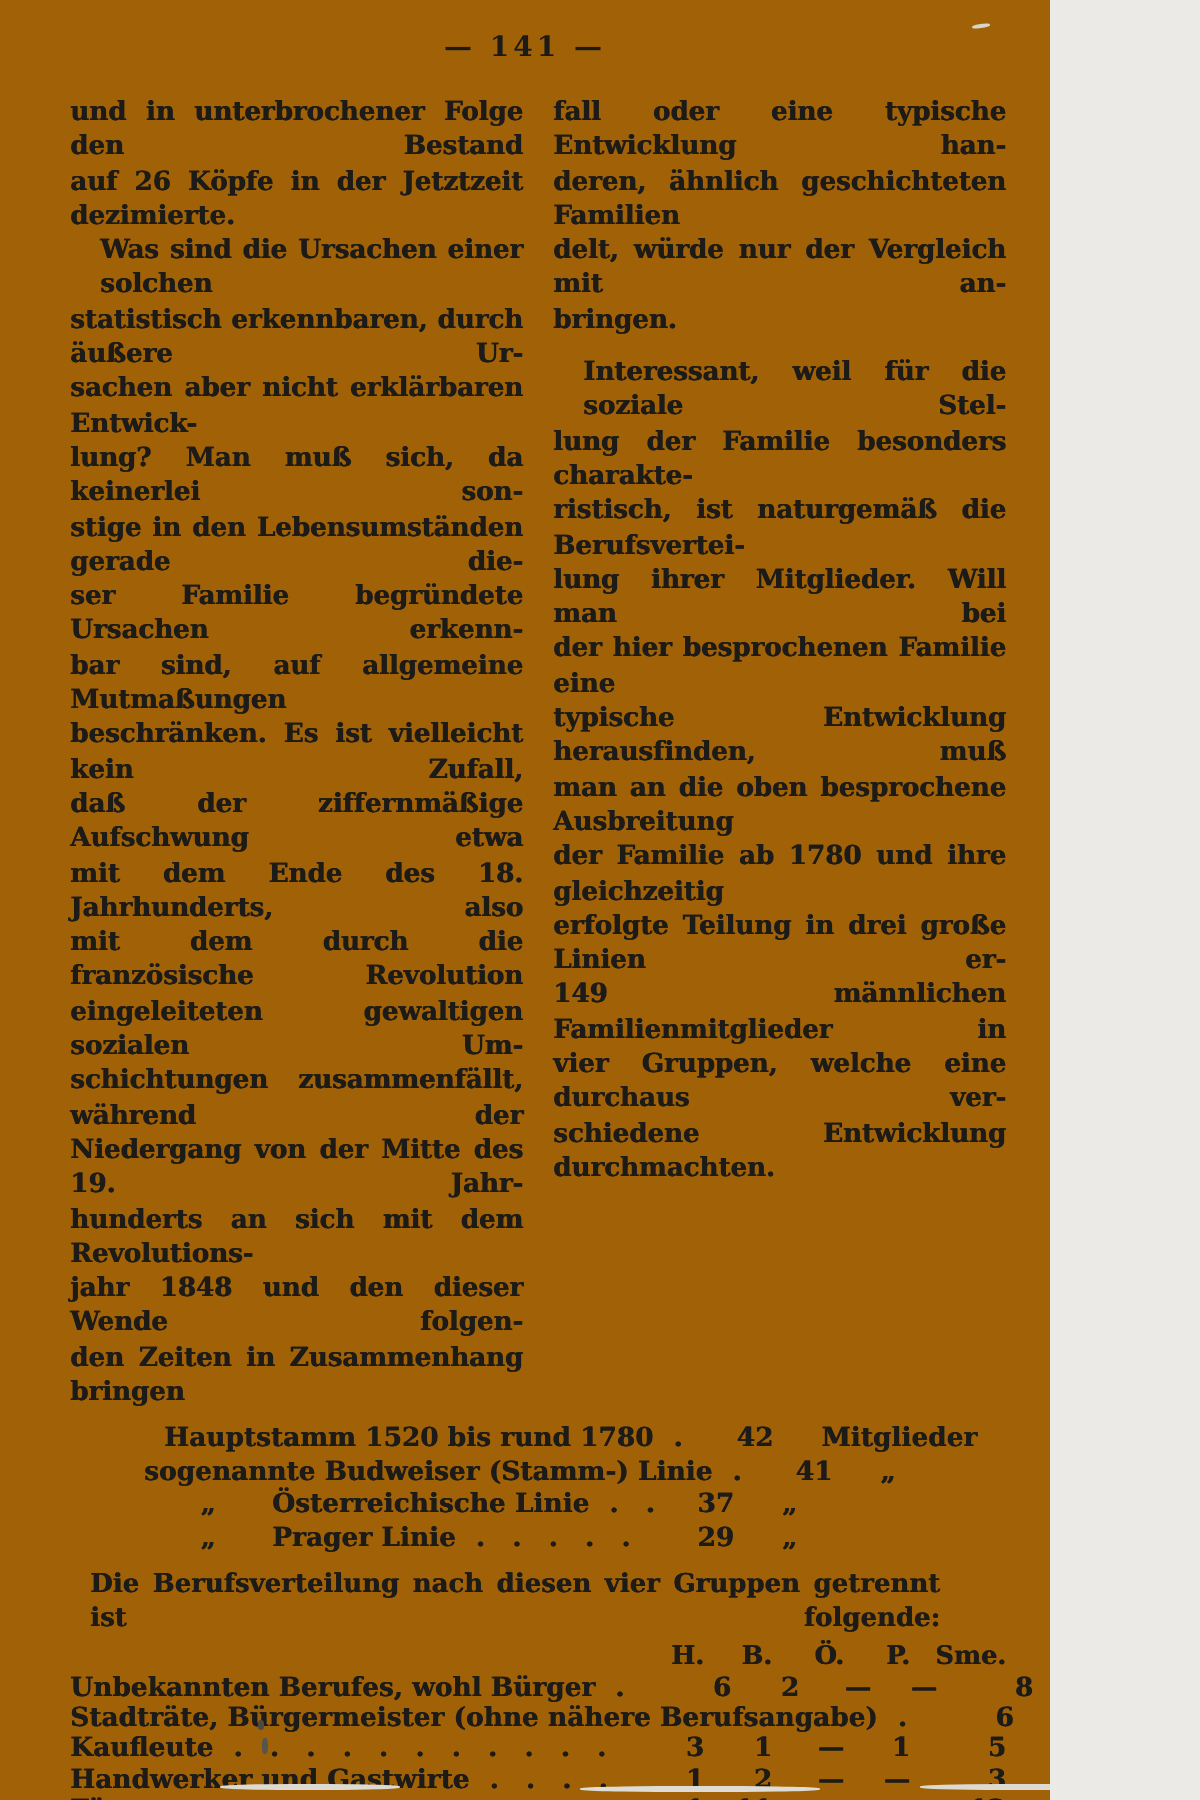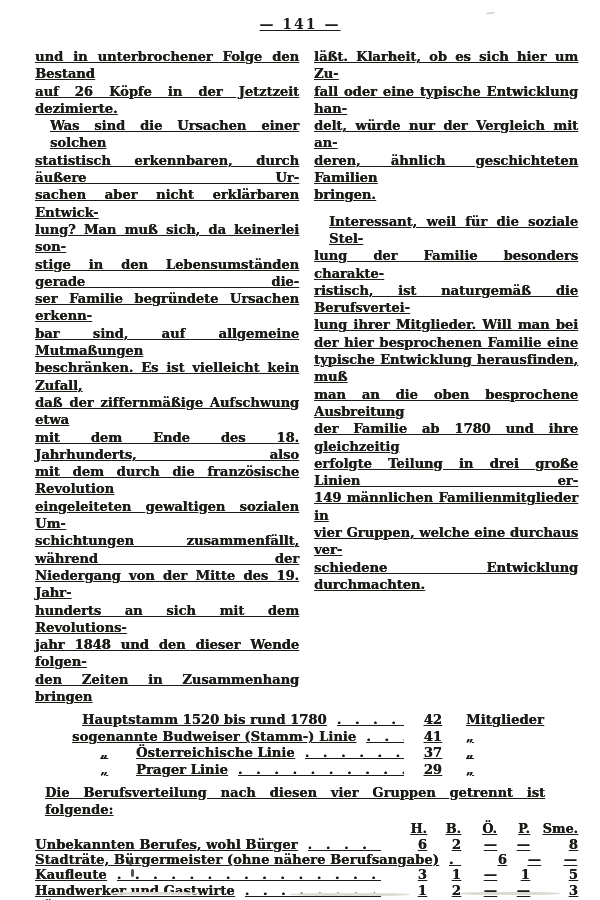--- a/index.html
+++ b/index.html
@@ -4,23 +4,22 @@
 <style>
   html,body{margin:0;padding:0;}
   body{
     width:600px;height:900px;
     background:#eceae6;
     font-family:"DejaVu Serif", serif;
     font-weight:700;
     color:#1c1b18;
   }
   .page{
-    position:relative;width:600px;height:900px;overflow:hidden;
-    background:#ffffff;
-    text-decoration:underline;
+    position:relative;width:525px;height:900px;overflow:hidden;
+    background:#a16207;
   }
   .pageno{
     margin-top:16px;
     text-align:center;
     font-size:14px;
     letter-spacing:2px;
   }
   .cols{
     display:flex;gap:15px;
     padding:0 22px 0 35px;
@@ -116,24 +115,23 @@
         <div class="tl">mit dem Ende des 18. Jahrhunderts, also</div>
         <div class="tl">mit dem durch die französische Revolution</div>
         <div class="tl">eingeleiteten gewaltigen sozialen Um-</div>
         <div class="tl">schichtungen zusammenfällt, während der</div>
         <div class="tl">Niedergang von der Mitte des 19. Jahr-</div>
         <div class="tl">hunderts an sich mit dem Revolutions-</div>
         <div class="tl">jahr 1848 und den dieser Wende folgen-</div>
         <div class="tl">den Zeiten in Zusammenhang bringen</div>
       </div>
     <div class="col">
-        <div class="tl">läßt.  Klarheit, ob es sich hier um Zu-</div>
         <div class="tl">fall oder eine typische Entwicklung han-</div>
+        <div class="tl">deren, ähnlich geschichteten Familien</div>
         <div class="tl">delt, würde nur der Vergleich mit an-</div>
-        <div class="tl">deren, ähnlich geschichteten Familien</div>
         <div class="tl end">bringen.</div>
         <div class="tl ind gap">Interessant, weil für die soziale Stel-</div>
         <div class="tl">lung der Familie besonders charakte-</div>
         <div class="tl">ristisch, ist naturgemäß die Berufsvertei-</div>
         <div class="tl">lung ihrer Mitglieder.  Will man bei</div>
         <div class="tl">der hier besprochenen Familie eine</div>
         <div class="tl">typische Entwicklung herausfinden, muß</div>
         <div class="tl">man an die oben besprochene Ausbreitung</div>
         <div class="tl">der Familie ab 1780 und ihre gleichzeitig</div>
         <div class="tl">erfolgte Teilung in drei große Linien er-</div>

